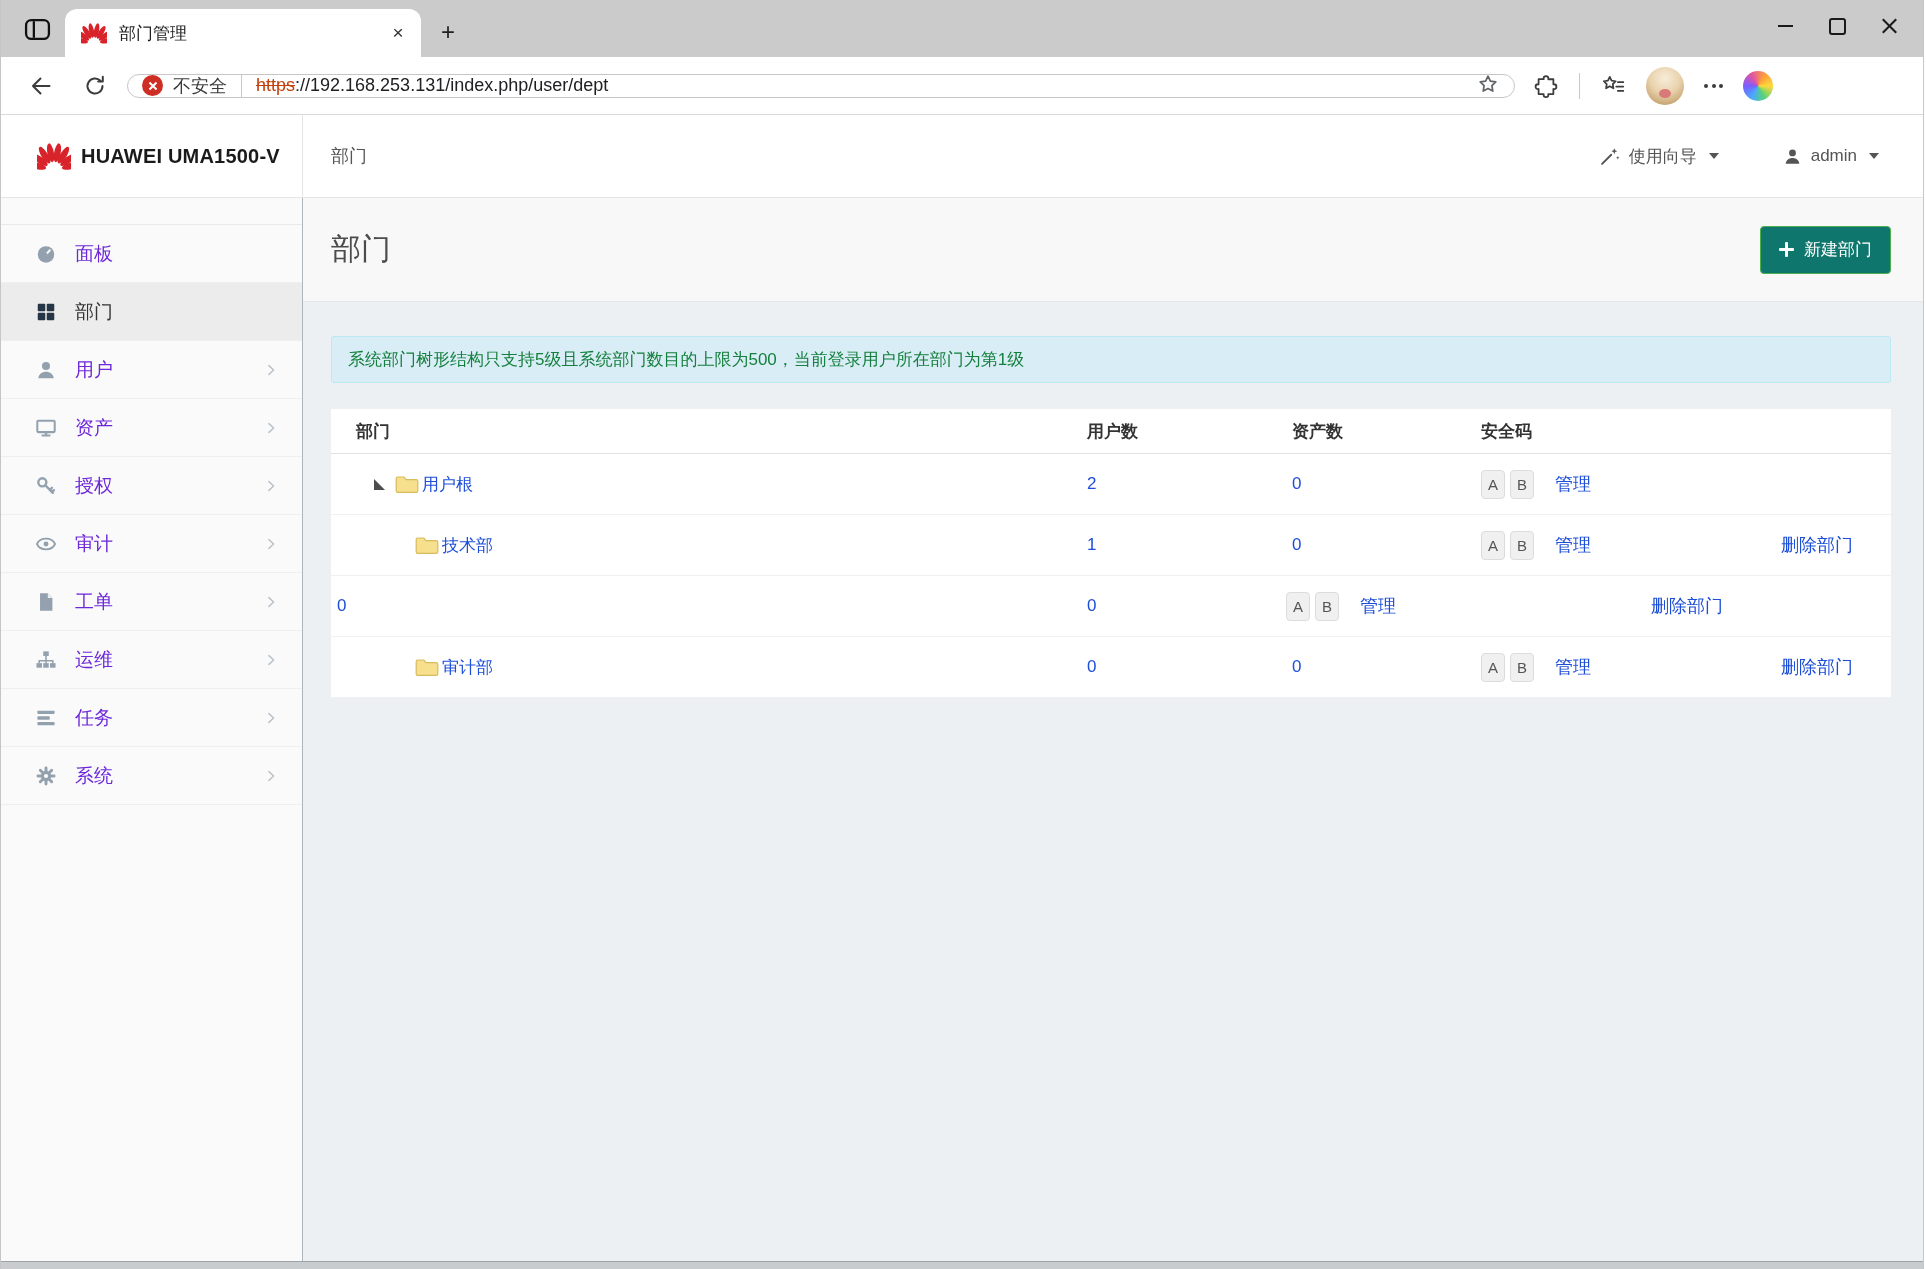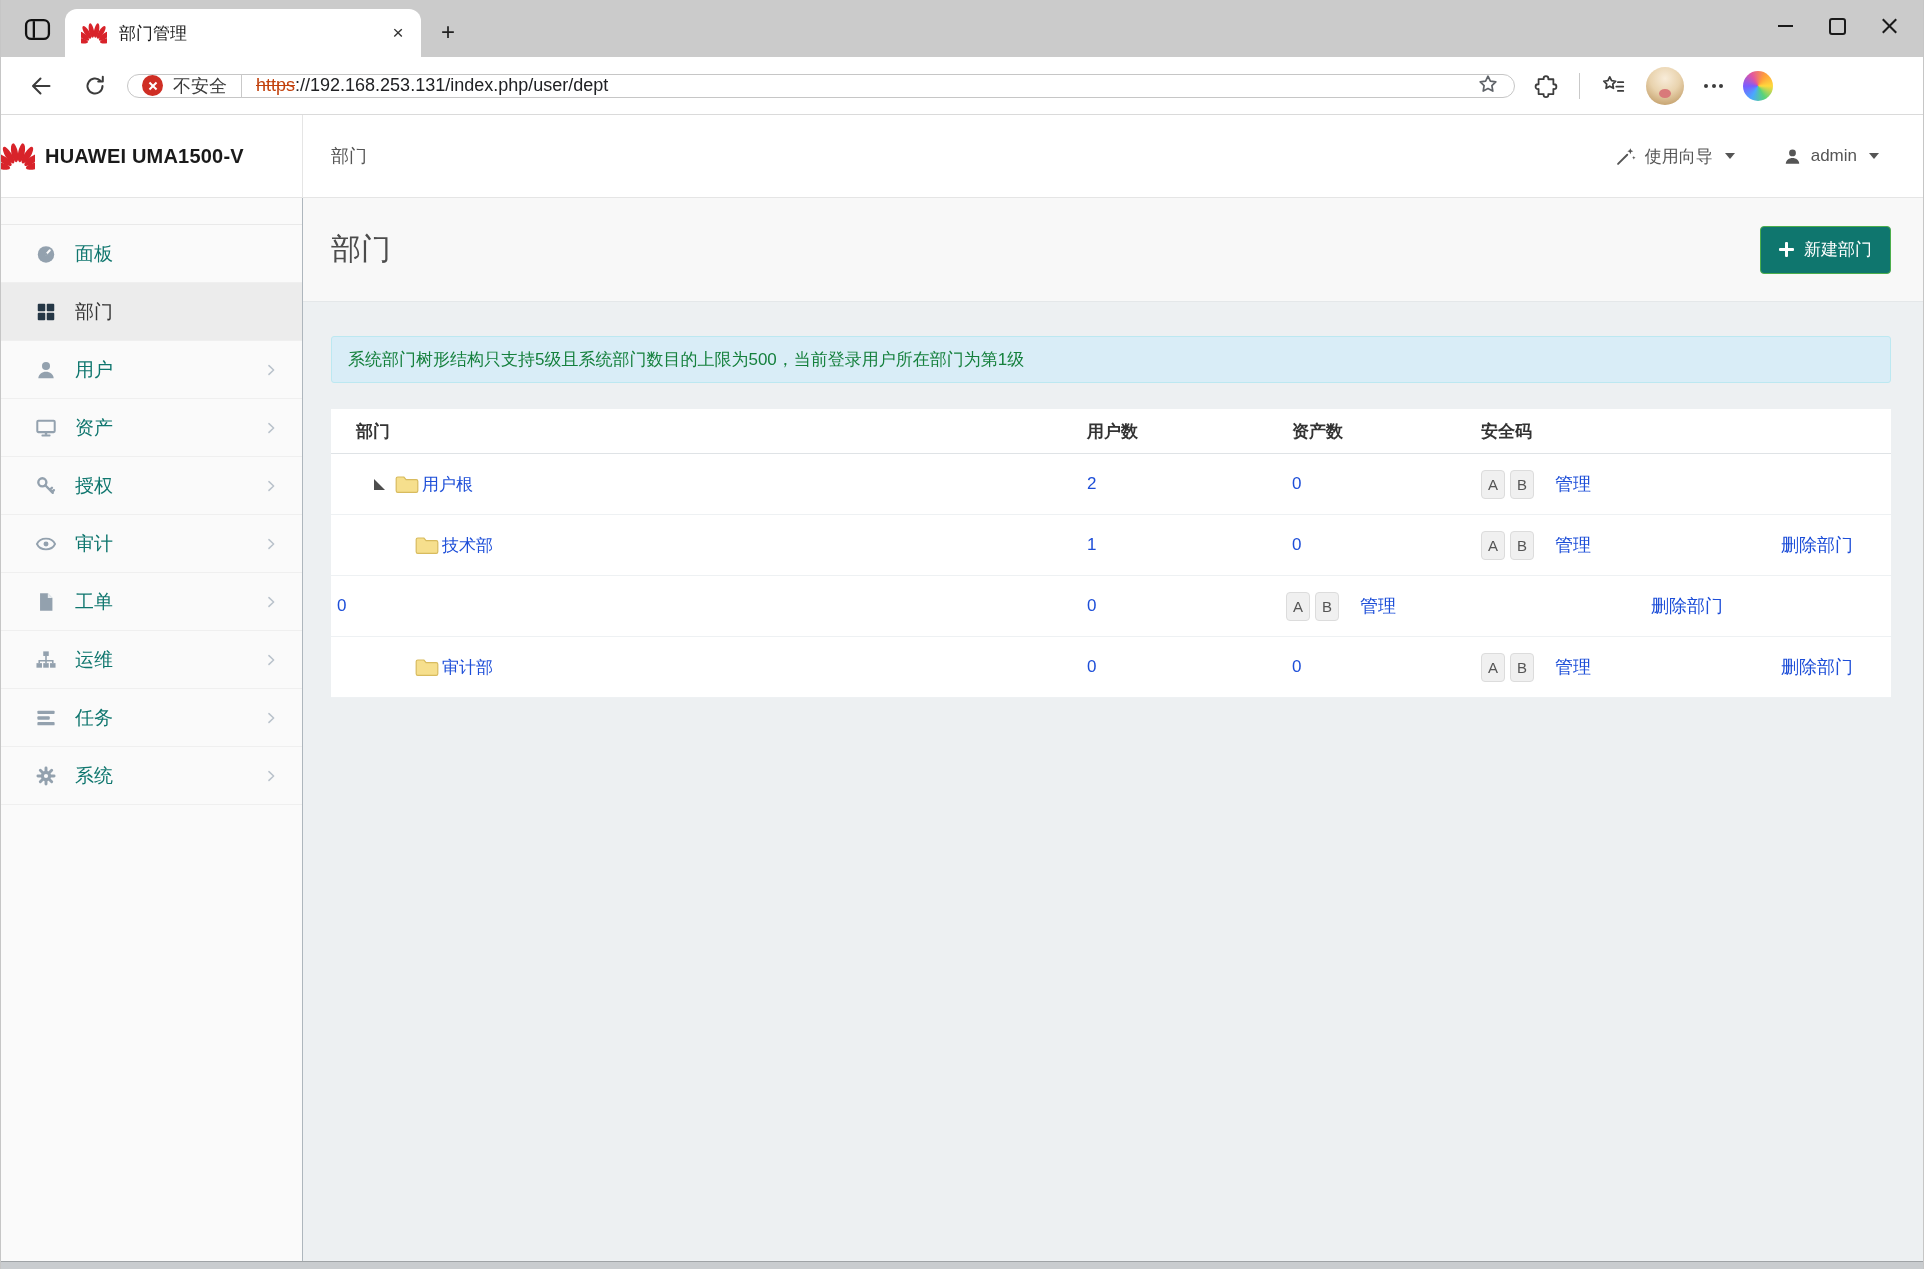--- a/index.html
+++ b/index.html
@@ -43,33 +43,33 @@
   .tb-right{display:flex;align-items:center;margin-left:16px;gap:18px;}
   .tb-divider{width:0;height:26px;border-left:1px solid #c9c9c9;}
   .avatar{width:38px;height:38px;border-radius:50%;background:radial-gradient(circle at 50% 30%,#f8ecd9 0%,#e9d3ae 45%,#c9a775 80%,#ab8a5a 100%);position:relative;overflow:hidden;cursor:pointer;flex:0 0 auto;}
   .avatar:after{content:"";position:absolute;left:13px;top:22px;width:12px;height:9px;border-radius:50%;background:#d97a7a;}
   .copilot{width:30px;height:30px;border-radius:50%;background:conic-gradient(from 210deg,#4aa8ff,#7a5cff,#e255a1,#ff9d3c,#ffd93c,#58d37a,#4aa8ff);cursor:pointer;flex:0 0 auto;}
   .ellipsis{display:flex;gap:3.5px;align-items:center;cursor:pointer;padding:8px 2px;}
   .ellipsis b{width:4px;height:4px;border-radius:50%;background:#3c3c3c;}
 
   
   .app-header{height:82px;background:#fff;border-bottom:1px solid #e5e5e5;display:flex;align-items:center;flex:0 0 auto;}
-  .logo-area{width:302px;height:100%;border-right:1px solid #e5e5e5;display:flex;align-items:center;box-sizing:border-box;flex:0 0 auto;}
+  .logo-area{width:302px;height:100%;border-right:1px solid #e5e5e5;display:flex;align-items:center;padding-left:36px;box-sizing:border-box;flex:0 0 auto;}
   .brand{font-size:20px;font-weight:bold;color:#1a1a1a;margin-left:10px;letter-spacing:.2px;white-space:nowrap;}
   .breadcrumb{font-size:18px;color:#555;margin-left:28px;}
-  .hdr-right{margin-left:auto;display:flex;align-items:center;gap:48px;padding-right:44px;}
+  .hdr-right{margin-left:auto;display:flex;align-items:center;gap:64px;padding-right:44px;}
   .hdr-item{display:flex;align-items:center;gap:9px;color:#555;font-size:17px;cursor:pointer;}
   .caret-down{width:0;height:0;border-left:5.5px solid transparent;border-right:5.5px solid transparent;border-top:6.5px solid #555;margin-left:3px;}
 
   
   .app-body{flex:1;display:flex;min-height:0;}
   .sidebar{width:302px;background:#fafafa;border-right:1px solid #aeb6bd;box-sizing:border-box;flex:0 0 auto;display:flex;flex-direction:column;}
   .side-top{height:26px;border-bottom:1px solid #e9e9e9;}
   .side-item{height:57px;border-bottom:1px solid #efefef;display:flex;align-items:center;padding:0 0 0 33px;cursor:pointer;color:#93a1ae;}
-  .side-item .s-label{margin-left:17px;font-size:19px;color:#0f766e;}
+  .side-item .s-label{margin-left:17px;font-size:19px;color:#6d28d9;}
   .side-item.active{background:#ececec;color:#253746;}
   .side-item.active .s-label{color:#333;}
   .side-item .s-icon{width:24px;height:24px;display:flex;align-items:center;justify-content:center;}
   .side-item .s-icon svg{width:22px;height:22px;}
   .side-chevron{margin-left:auto;margin-right:24px;width:14px;height:14px;}
 
   .content{flex:1;background:#edf0f2;display:flex;flex-direction:column;min-width:0;}
   .content-head{height:104px;background:#f8f8f8;border-bottom:1px solid #e4e7e9;display:flex;align-items:center;padding:0 32px 0 28px;flex:0 0 auto;box-sizing:border-box;}
   .page-title{font-size:30px;color:#4c4c4c;font-weight:400;margin:0;}
   .btn-create{margin-left:auto;background:#0f766e;border:1px solid #4cae4c;border-radius:4px;color:#fff;font-size:17px;padding:0 18px;height:48px;display:flex;align-items:center;gap:10px;cursor:pointer;font-family:inherit;}

